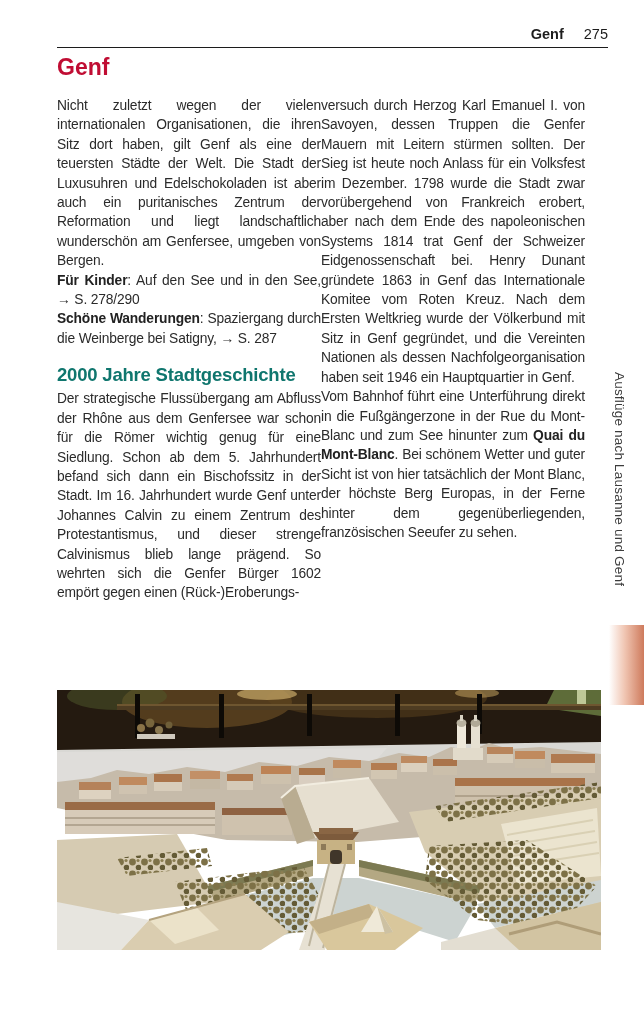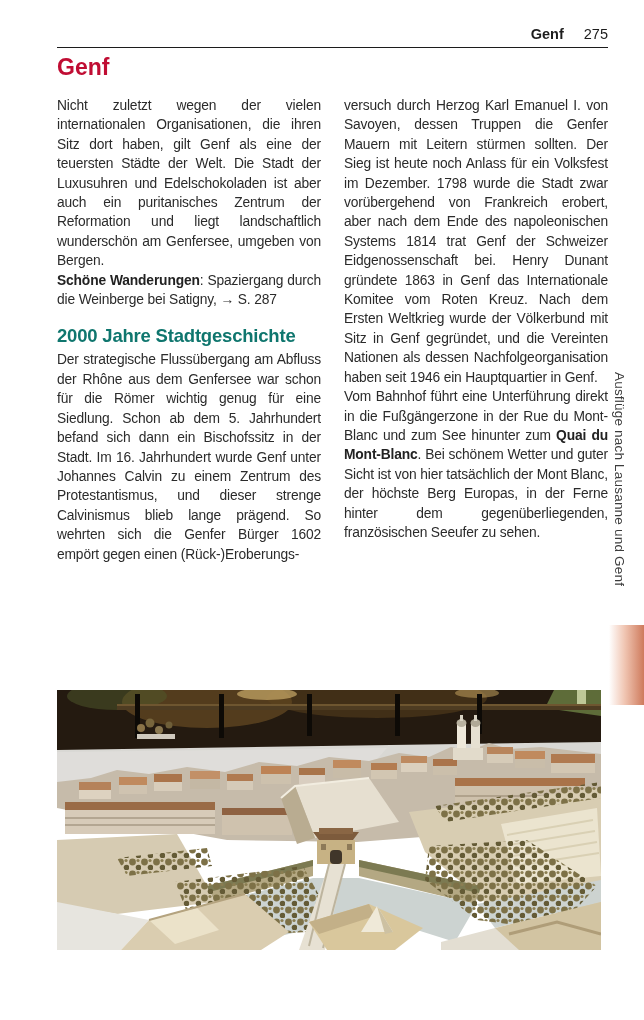--- a/index.html
+++ b/index.html
@@ -5,21 +5,21 @@
   html,body{margin:0;padding:0;background:#ffffff;}
   .page{position:relative;width:644px;height:964px;background:#ffffff;overflow:hidden;
         font-family:"Liberation Sans","DejaVu Sans",sans-serif;color:#2b2b2b;}
   
   .runhead{position:absolute;left:57px;top:26px;width:551px;text-align:right;
            font-size:14.5px;padding-bottom:5px;border-bottom:1.6px solid #1c1c1c;color:#1c1c1c;}
   .runhead .sec{font-weight:bold;margin-right:20px;}
   
   .title{position:absolute;left:57px;top:54px;font-size:23px;font-weight:bold;color:#c00d33;}
   
-  .cols{position:absolute;left:57px;top:96px;width:551px;height:590px;display:flex;gap:23px;overflow:hidden;}
+  .cols{position:absolute;left:57px;top:96px;width:551px;height:590px;display:flex;overflow:hidden;}
   .col{width:264px;}
   .col p{margin:0;font-size:13.8px;line-height:19.4px;text-align:justify;letter-spacing:-0.15px;hyphens:auto;}
   .subhead{margin:16px 0 3px 0;font-size:18.5px;font-weight:bold;color:#0f766e;letter-spacing:-0.2px;}
   b{font-weight:bold;color:#222;}
   
   .photo{position:absolute;left:57px;top:690px;width:544px;height:260px;overflow:hidden;}
   .photo svg{display:block;}
   .caption{position:absolute;left:57px;top:955px;width:551px;
            font-family:"Liberation Serif","DejaVu Serif",serif;font-style:italic;
            font-size:14.5px;color:#be185d;margin-top:48px;}
@@ -37,20 +37,21 @@
 
   <div class="runhead">
     <span class="sec">Genf</span><span>275</span>
   </div>
 
   <div class="title">Genf</div>
 
   <div class="cols">
     <div class="col">
       <p>Nicht zuletzt wegen der vielen internationalen Organisationen, die ihren Sitz dort haben, gilt Genf als eine der teuersten Städte der Welt. Die Stadt der Luxusuhren und Edelschokoladen ist aber auch ein puritanisches Zentrum der Reformation und liegt landschaftlich wunderschön am Genfersee, umgeben von Bergen.</p>
+      <p><b>Für Kinder</b><span>: Auf den See und in den See, → S. 278/290</span></p>
       <p><b>Schöne Wanderungen</b><span>: Spaziergang durch die Weinberge bei Satigny, → S. 287</span></p>
       <div class="subhead">2000 Jahre Stadtgeschichte</div>
       <p>Der strategische Flussübergang am Abfluss der Rhône aus dem Genfersee war schon für die Römer wichtig genug für eine Siedlung. Schon ab dem 5. Jahrhundert befand sich dann ein Bischofssitz in der Stadt. Im 16. Jahrhundert wurde Genf unter Johannes Calvin zu einem Zentrum des Protestantismus, und dieser strenge Calvinismus blieb lange prägend. So wehrten sich die Genfer Bürger 1602 empört gegen einen (Rück-)Eroberungs-</p>
     </div>
     <div class="col">
       <p>versuch durch Herzog Karl Emanuel I. von Savoyen, dessen Truppen die Genfer Mauern mit Leitern stürmen sollten. Der Sieg ist heute noch Anlass für ein Volksfest im Dezember. 1798 wurde die Stadt zwar vorübergehend von Frankreich erobert, aber nach dem Ende des napoleonischen Systems 1814 trat Genf der Schweizer Eidgenossenschaft bei. Henry Dunant gründete 1863 in Genf das Internationale Komitee vom Roten Kreuz. Nach dem Ersten Weltkrieg wurde der Völkerbund mit Sitz in Genf gegründet, und die Vereinten Nationen als dessen Nachfolgeorganisation haben seit 1946 ein Hauptquartier in Genf.</p>
       <p><span>Vom Bahnhof führt eine Unterführung direkt in die Fußgängerzone in der Rue du Mont-Blanc und zum See hinunter zum </span><b>Quai du Mont-Blanc</b><span>. Bei schönem Wetter und guter Sicht ist von hier tatsächlich der Mont Blanc, der höchste Berg Europas, in der Ferne hinter dem gegenüberliegenden, französischen Seeufer zu sehen.</span></p>
     </div>
   </div>
 

